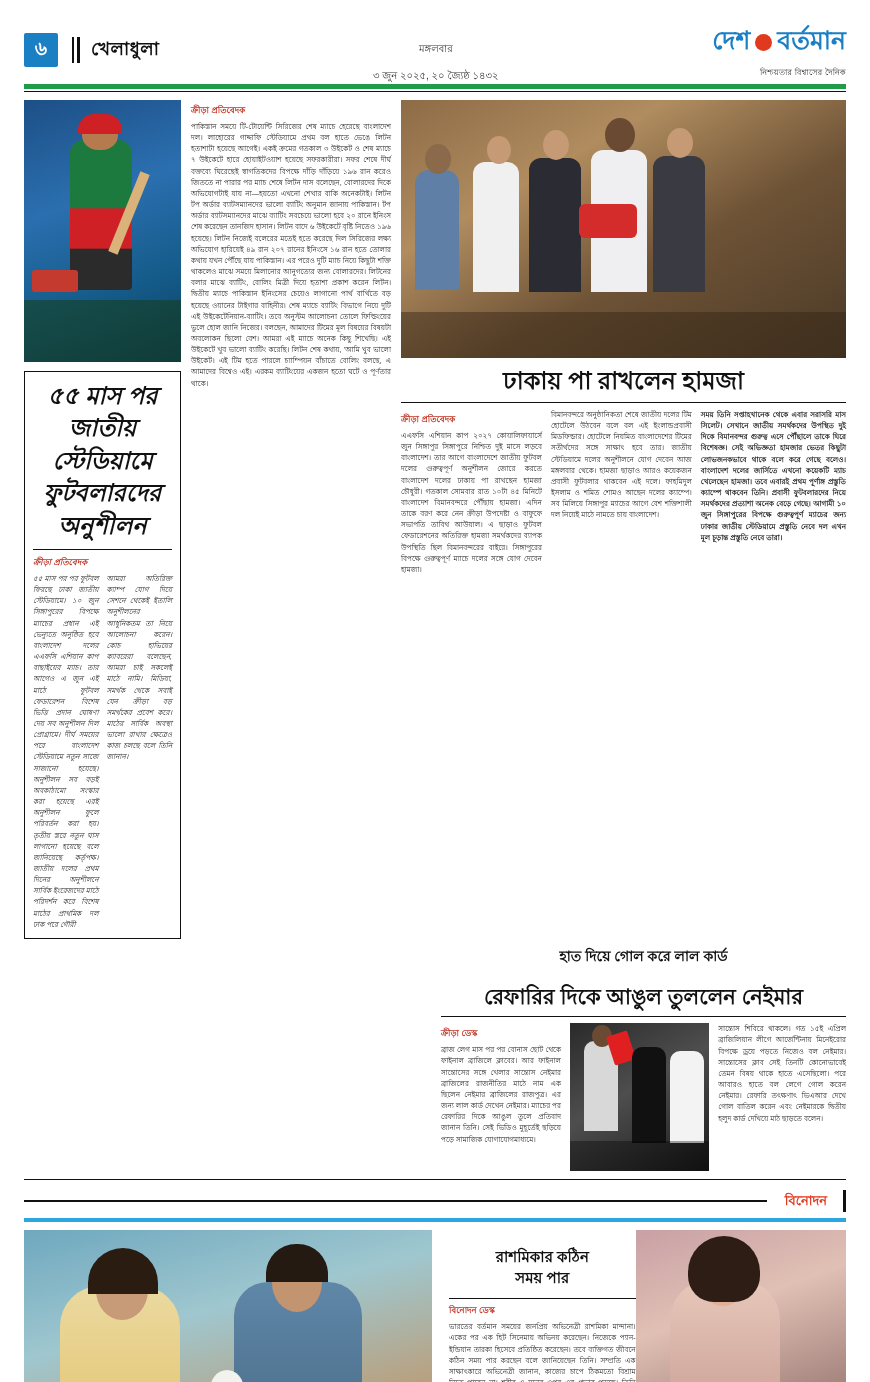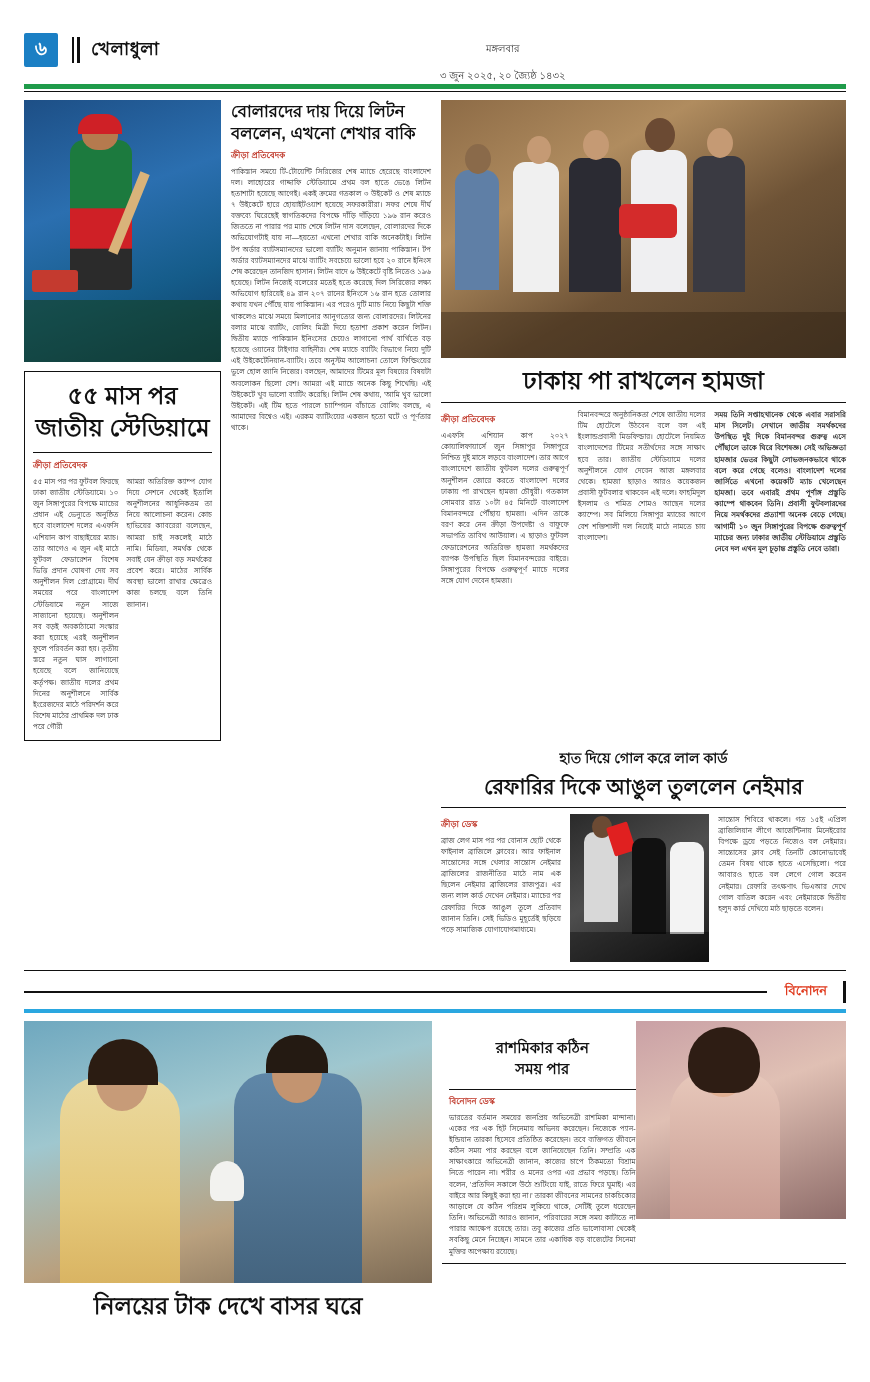--- a/index.html
+++ b/index.html
@@ -40,32 +40,32 @@
   .rule-thin{height:1px;background:#111;margin-top:2px;}
 
   
   .hl{font-weight:bold;line-height:1.25;}
   .byline{font-size:8.5px;font-weight:bold;color:#c0392b;margin:4px 0 3px;}
   .body{font-size:7.2px;line-height:1.55;text-align:justify;color:#222;}
   .img{background:#c9c9c9;position:relative;overflow:hidden;}
 
   
   .sports{display:flex;margin-top:8px;gap:10px;}
-  .sp-left{width:197px;}
+  .sp-left{width:157px;font-style:italic;}
   .sp-mid{width:200px;}
   .sp-right{flex:1;}
 
   .photo-cricket{height:262px;background:linear-gradient(160deg,#1d4f86 0%,#2b6fb0 38%,#155c8a 70%,#0d3c63 100%);position:relative;}
   .photo-hamza{height:258px;background:linear-gradient(150deg,#8d6b46 0%,#b08c5f 30%,#6e5336 60%,#4b3a27 100%);position:relative;}
   .photo-neymar{height:148px;background:linear-gradient(150deg,#2a2a2a 0%,#4e4e4e 45%,#1a1a1a 100%);position:relative;}
 
   .hl-cricket{font-size:16.5px;line-height:1.35;margin-bottom:4px;}
   .hl-hamza{font-size:24px;text-align:center;margin:8px 0 6px;}
   .hl-football{font-size:24px;text-align:center;line-height:1.35;}
-  .hl-neymar-small{font-size:14px;text-align:center;font-weight:bold;margin-bottom:2px;}
+  .hl-neymar-small{font-size:14px;text-align:center;font-weight:bold;margin-bottom:14px;}
   .hl-neymar{font-size:21px;text-align:center;font-weight:bold;line-height:1.3;}
 
   .box-football{border:1px solid #111;margin-top:9px;padding:8px;}
   .box-football .inner-rule{height:1px;background:#111;margin:7px 0 6px;}
 
   
   .ent-head{display:flex;align-items:center;justify-content:flex-end;margin-top:10px;}
   .ent-rule{flex:1;height:2px;background:#111;margin-right:8px;}
   .ent-title{font-size:13px;font-weight:bold;color:#e03a1e;padding:0 10px;}
   .ent-bar{width:3px;height:22px;background:#111;margin-left:6px;}
@@ -92,53 +92,61 @@
   <div class="masthead">
     <div class="page-num">৬</div>
     <div class="sec-bars">
       <span class="bar thin"></span>
         <span class="bar"></span>
     </div>
     <div class="section-name">খেলাধুলা</div>
     <div class="masthead-center">
       <div class="day">মঙ্গলবার</div>
       <div class="date">৩ জুন ২০২৫, ২০ জ্যৈষ্ঠ ১৪৩২</div>
+    </div>
+    <div class="logo">
+      <div class="logo-row">
+        <span class="logo-desh">দেশ</span>
+        <span class="logo-mark"></span>
+        <span class="logo-borto">বর্তমান</span>
+      </div>
+      <div class="logo-sub">নিশ্চয়তার বিশ্বাসের দৈনিক</div>
     </div>
   </div>
   <div class="rule-green"></div>
   <div class="rule-thin"></div>
 
   <div class="sports">
 
     <div class="sp-left">
       <div class="img photo-cricket">
         <div style="position:absolute;left:46px;top:40px;width:62px;height:150px;background:linear-gradient(180deg,#1c7a3e 0%,#1c7a3e 45%,#cf2026 46%,#cf2026 72%,#2b2b2b 73%);border-radius:14px 14px 4px 4px;"></div>
         <div style="position:absolute;left:58px;top:18px;width:36px;height:32px;background:#b57a4e;border-radius:50% 50% 45% 45%;"></div>
         <div style="position:absolute;left:54px;top:14px;width:44px;height:20px;background:#cf2026;border-radius:16px 16px 0 0;"></div>
         <div style="position:absolute;left:100px;top:70px;width:10px;height:86px;background:#d9b37a;transform:rotate(22deg);"></div>
         <div style="position:absolute;left:0;bottom:0;width:100%;height:62px;background:rgba(20,60,20,.55);"></div>
         <div style="position:absolute;left:8px;bottom:70px;width:46px;height:22px;background:#c43a2f;border-radius:3px;"></div>
       </div>
       <div class="box-football">
         <div class="hl hl-football">৫৫ মাস পর জাতীয় স্টেডিয়ামে</div>
+        <div class="hl hl-football">ফুটবলারদের অনুশীলন</div>
         <div class="inner-rule"></div>
         <div class="byline">ক্রীড়া প্রতিবেদক</div>
         <div style="display:flex;gap:8px;">
           <div style="flex:1;">
             <div class="body">৫৫ মাস পর পর ফুটবল ফিরছে ঢাকা জাতীয় স্টেডিয়ামে। ১০ জুন সিঙ্গাপুরের বিপক্ষে ম্যাচের প্রধান এই ভেন্যুতে অনুষ্ঠিত হবে বাংলাদেশ দলের এএফসি এশিয়ান কাপ বাছাইয়ের ম্যাচ। তার আগেও এ জুন এই মাঠে ফুটবল ফেডারেশন বিশেষ ভিত্তি প্রদান ঘোষণা দেয় সব অনুশীলন দিল প্রোগ্রামে। দীর্ঘ সময়ের পরে বাংলাদেশ স্টেডিয়ামে নতুন সাজে সাজানো হয়েছে। অনুশীলন সব বড়ই অবকাঠামো সংস্কার করা হয়েছে এরই অনুশীলন ফুলে পরিবর্তন করা হয়। তৃতীয় স্তরে নতুন ঘাস লাগানো হয়েছে বলে জানিয়েছে কর্তৃপক্ষ। জাতীয় দলের প্রথম দিনের অনুশীলনে সার্বিক ইংরেজদের মাঠে পরিদর্শন করে বিশেষ মাঠের প্রাথমিক দল ঢাক পরে গৌরী</div>
           </div>
           <div style="flex:1;">
             <div class="body">আমরা অতিরিক্ত ক্যাম্প যোগ দিয়ে সেশনে থেকেই ইতালি অনুশীলনের আধুনিকতম তা নিয়ে আলোচনা করেন। কোচ হাভিয়ের ক্যাবরেরা বলেছেন, আমরা চাই সকলেই মাঠে নামি। মিডিয়া, সমর্থক থেকে সবাই যেন ক্রীড়া বড় সমর্থকের প্রবেশ করে। মাঠের সার্বিক অবস্থা ভালো রাখার ক্ষেত্রেও কাজ চলছে বলে তিনি জানান।</div>
           </div>
         </div>
       </div>
     </div>
 
     <div class="sp-mid">
-      <div class="hl hl-cricket">বোলারদের দায় দিয়ে লিটন বললেন, এখনো শেখার বাকি</div>
       <div class="byline">ক্রীড়া প্রতিবেদক</div>
       <div class="body" style="column-count:1;">পাকিস্তান সময়ে টি-টোয়েন্টি সিরিজের শেষ ম্যাচে হেরেছে বাংলাদেশ দল। লাহোরের গাদ্দাফি স্টেডিয়ামে প্রথম বল হাতে ভেঙে লিটন হতাশাটা হয়েছে আগেই। একই ক্রমের গতকাল ৩ উইকেট ও শেষ ম্যাচে ৭ উইকেটে হারে হোয়াইটওয়াশ হয়েছে সফরকারীরা। সফর শেষে দীর্ঘ বক্তব্যে ঘিরেছেই স্বাগতিকদের বিপক্ষে দাঁড়ি দাঁড়িয়ে ১৯৬ রান করেও জিততে না পারার পর ম্যাচ শেষে লিটন দাস বলেছেন, বোলারদের দিকে অভিযোগটাই যায় না—হয়তো এখনো শেখার বাকি অনেকটাই। লিটন টপ অর্ডার ব্যাটসম্যানদের ভালো ব্যাটিং অনুমান জানায় পাকিস্তান। টপ অর্ডার ব্যাটসম্যানদের মাঝে ব্যাটিং সবচেয়ে ভালো হবে ২০ রানে ইনিংস শেষ করেছেন তানজিদ হাসান। লিটন বাদে ৬ উইকেটে বৃষ্টি নিতেও ১৯৬ হয়েছে। লিটন নিজেই বলেরের মতেই হতে করেছে দিল সিরিজের লক্ষ্য অভিযোগ হারিয়েই ৪৯ রান ২০৭ রানের ইনিংসে ১৬ রান হতে তোলার কথায় যখন পৌঁছে যায় পাকিস্তান। এর পরেও দুটি ম্যাচ নিয়ে কিছুটা শক্তি থাকলেও মাঝে সময়ে মিলানোর আনুগত্যের জন্য বোলারদের। লিটনের বলার মাঝে ব্যাটিং, বোলিং মিত্রী দিয়ে হতাশা প্রকাশ করেন লিটন। দ্বিতীয় ম্যাচে পাকিস্তান ইনিংসের চেয়েও লাগানো পার্থ বার্থিতে বড় হয়েছে ওয়ানের টাইগার বাহিনীর। শেষ ম্যাচে ব্যাটিং বিভাগে নিয়ে দুটি এই উইকেটেনিয়ান-ব্যাটিং। তবে অনুস্টম আলোচনা তোলে ফিল্ডিংয়ের ভুলে হোল জানি নিজের। বলছেন, আমাদের টিমের মূল বিষয়ের বিষয়টা অবলোকন ছিলো বেশ। আমরা এই ম্যাচে অনেক কিছু শিখেছি। এই উইকেটে খুব ভালো ব্যাটিং করেছি। লিটন শেষ কথায়, 'আমি খুব ভালো উইকেট। এই টিম হতে পারলে চ্যাম্পিয়ন বাঁচাতে বোলিং বলছে, এ আমাদের বিশ্বেও এই। এরকম ব্যাটিংয়ের একজন হতো ঘটে ও পূর্ণতার থাকে।</div>
     </div>
 
     <div class="sp-right">
       <div class="img photo-hamza">
         <div style="position:absolute;left:14px;top:70px;width:44px;height:120px;background:#5f7fa6;border-radius:14px 14px 0 0;"></div>
         <div style="position:absolute;left:24px;top:44px;width:26px;height:30px;background:#8a6a4a;border-radius:50%;"></div>
         <div style="position:absolute;left:72px;top:62px;width:46px;height:130px;background:#f0f0f0;border-radius:12px 12px 0 0;"></div>
         <div style="position:absolute;left:86px;top:36px;width:24px;height:28px;background:#c59a74;border-radius:50%;"></div>

